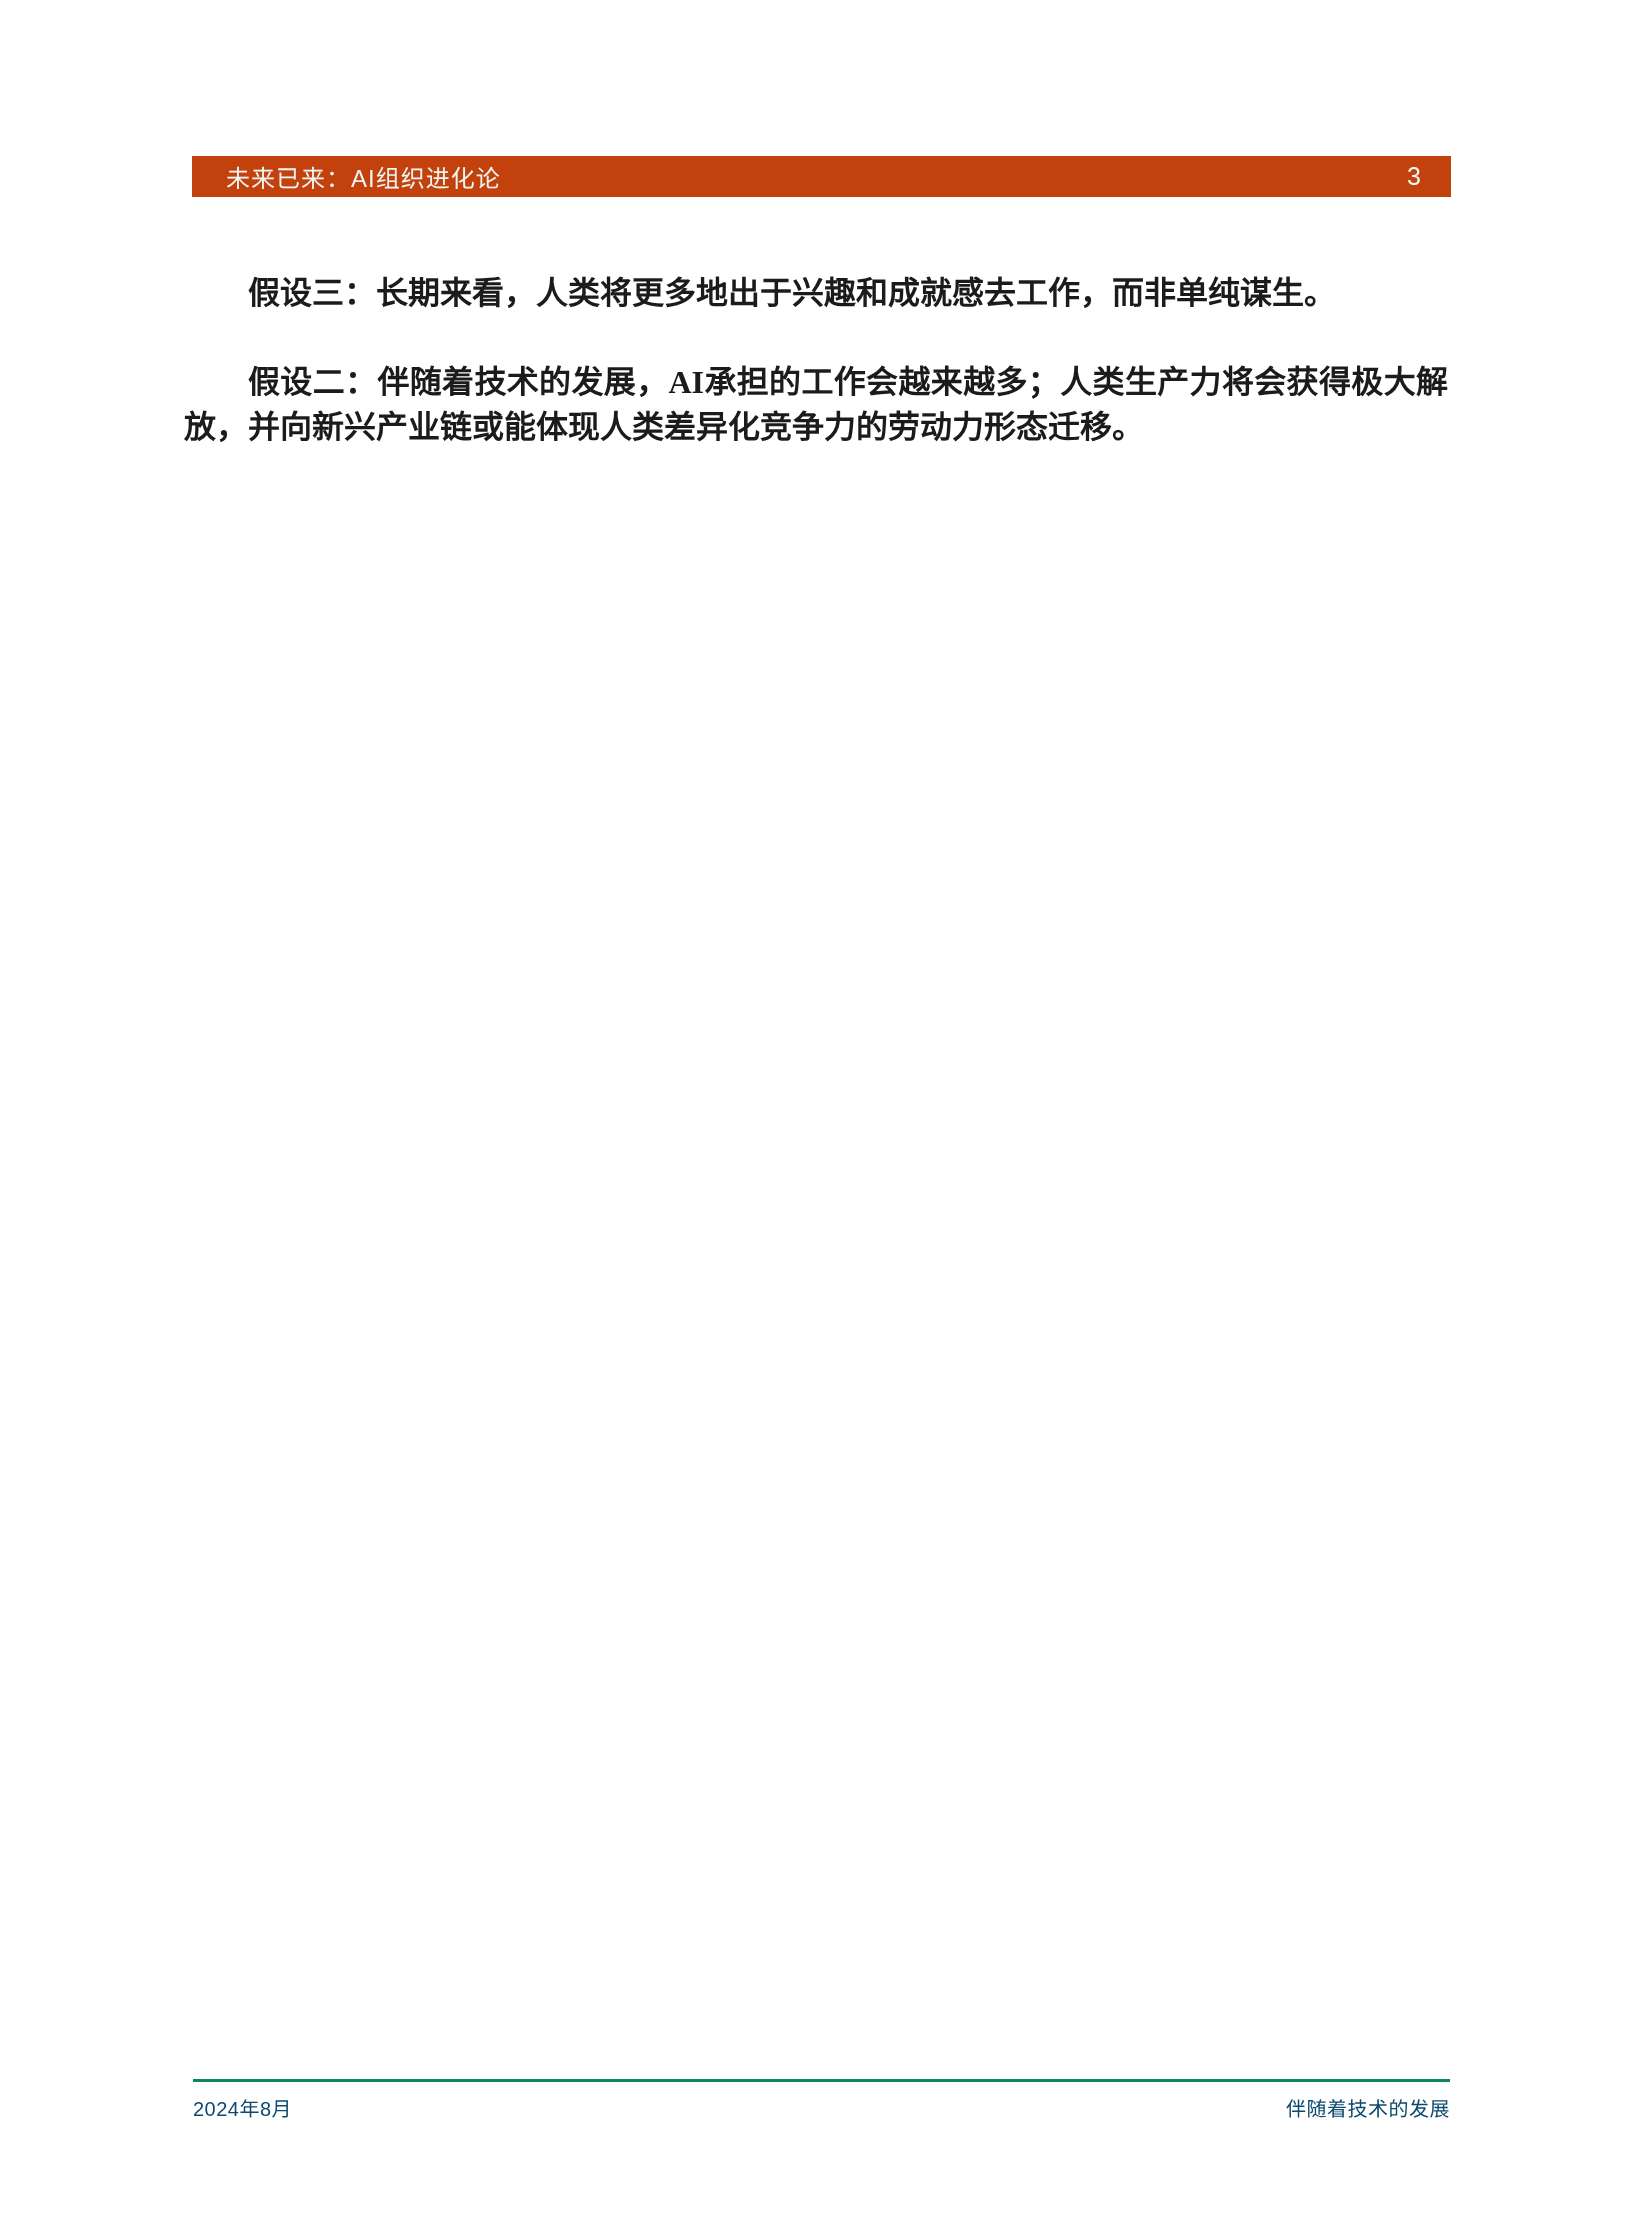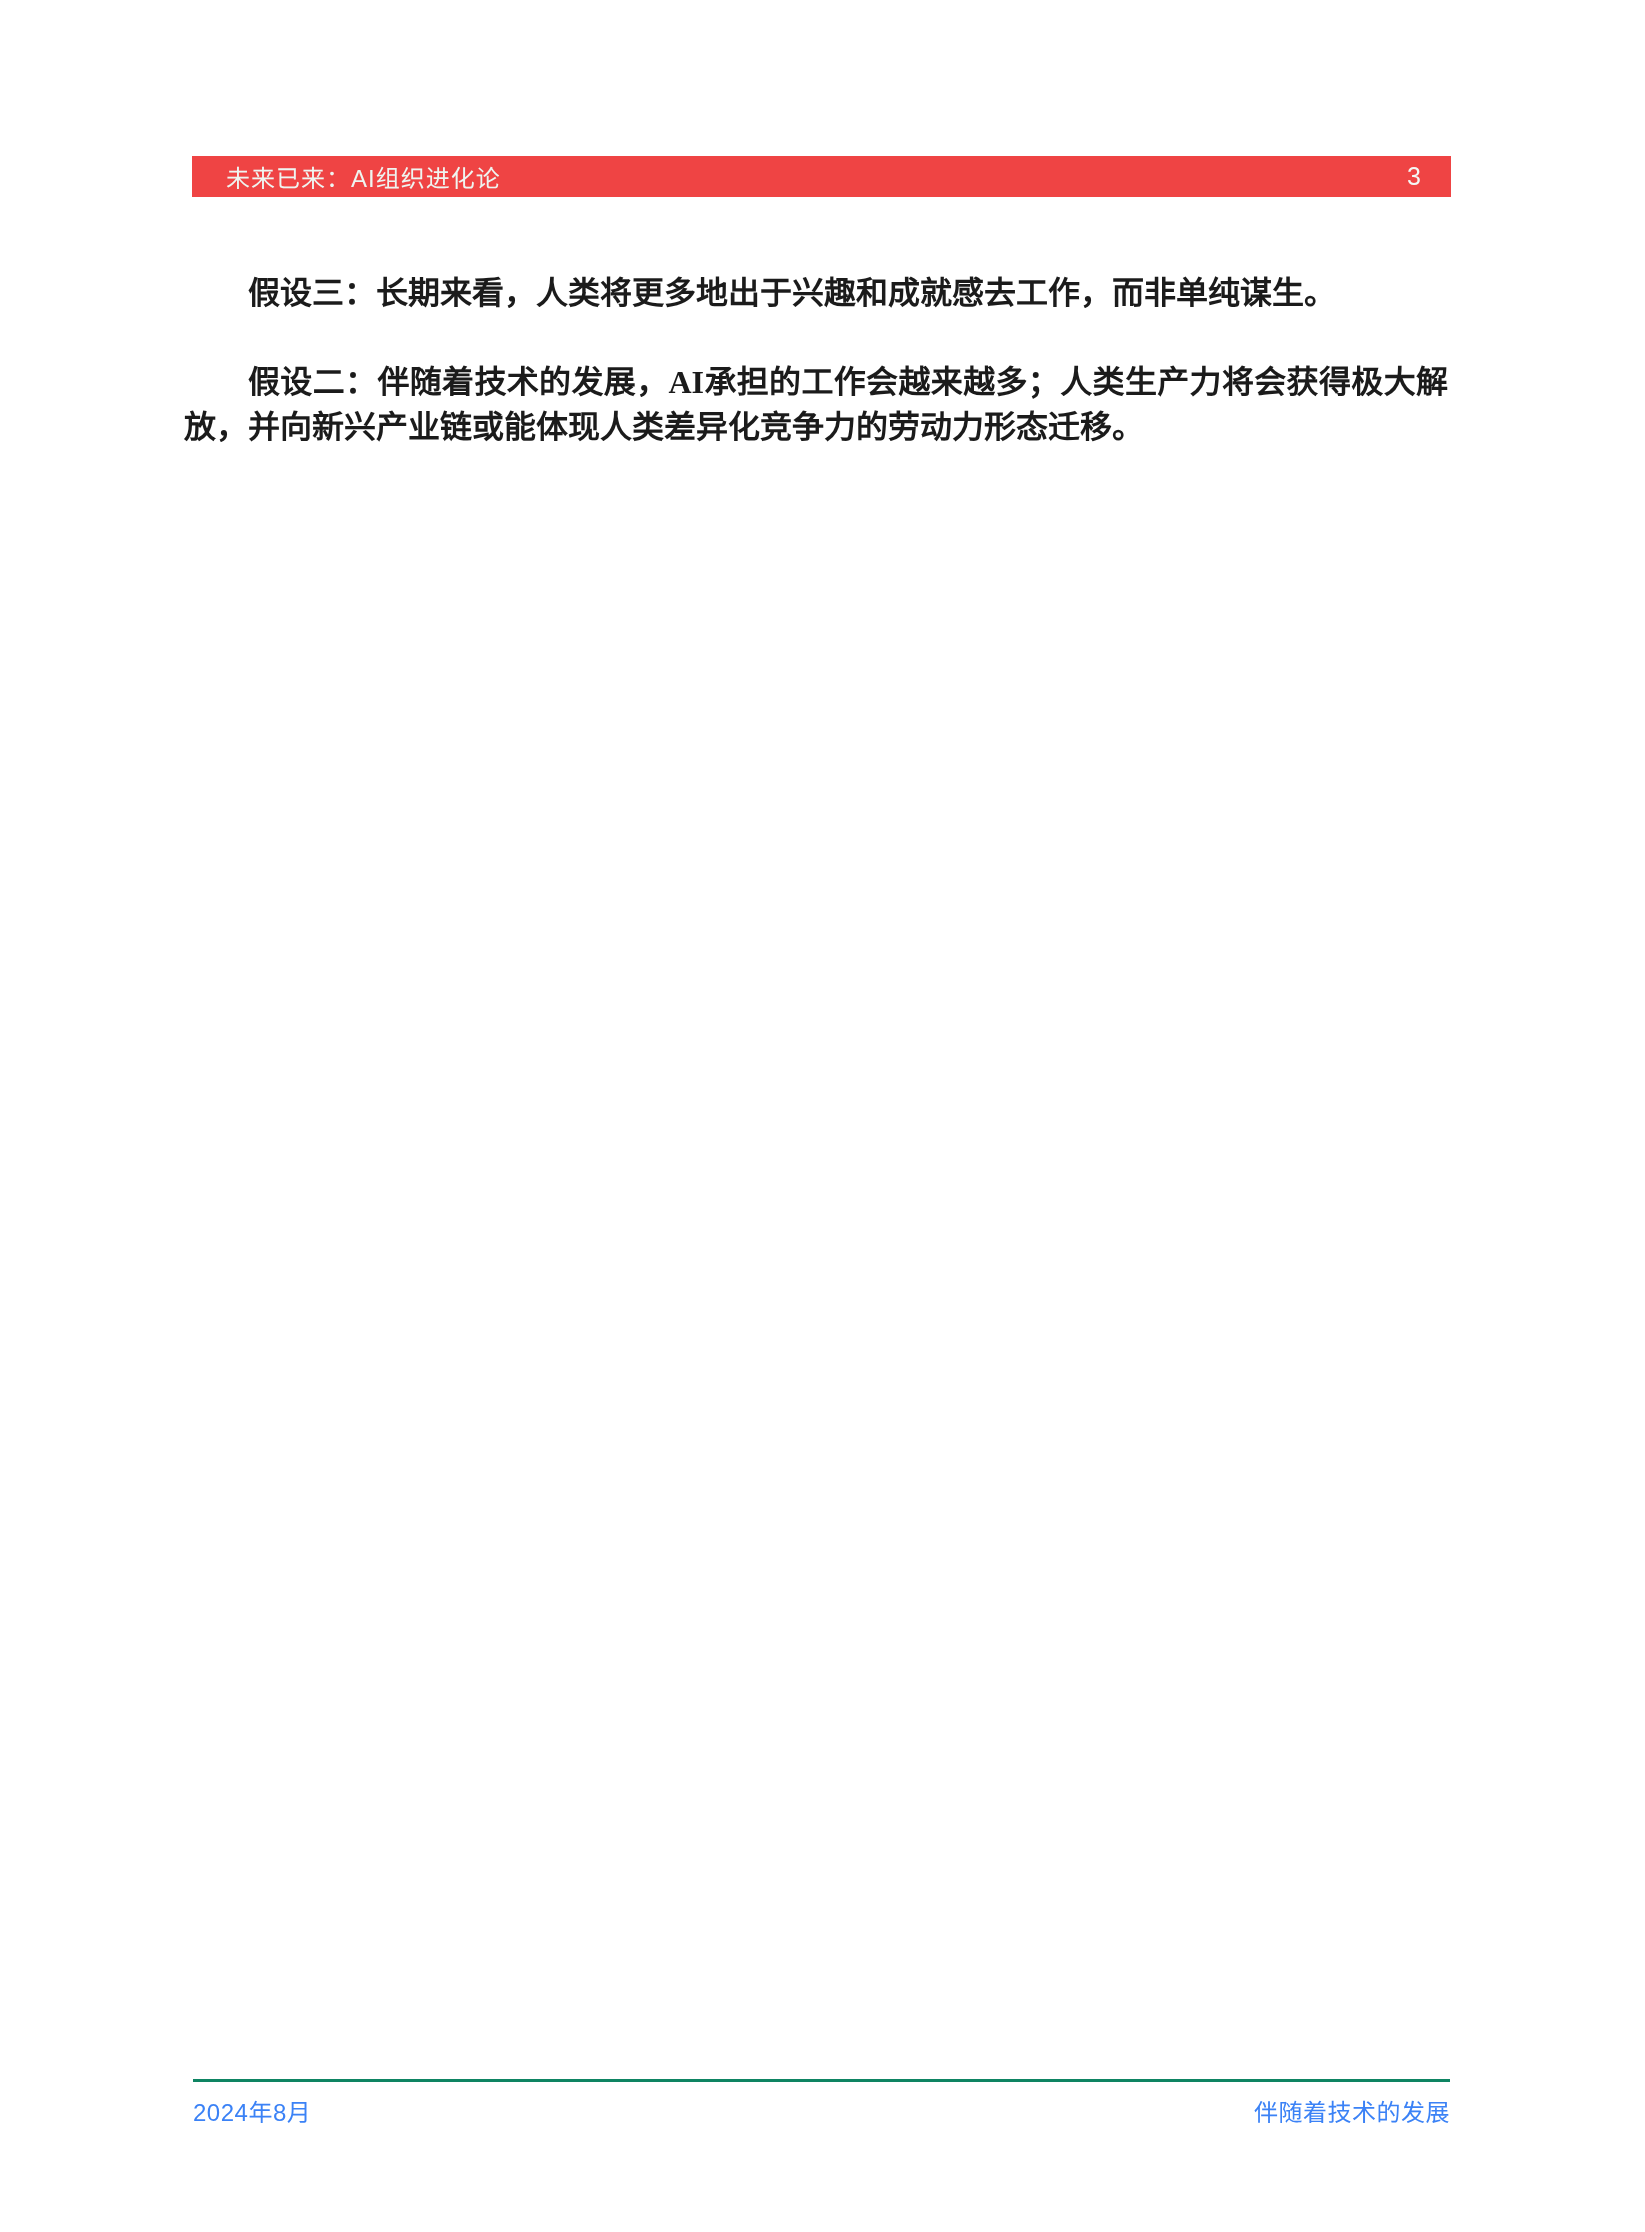--- a/index.html
+++ b/index.html
@@ -18,21 +18,21 @@
     background: #ffffff;
     overflow: hidden;
   }
   
   .header-bar {
     position: absolute;
     left: 192px;
     top: 156px;
     width: 1259px;
     height: 41px;
-    background: #ef4444;
+    background: #c2410c;
     display: flex;
     justify-content: space-between;
     align-items: center;
     padding: 0 30px 0 34px;
   }
   .header-title {
     color: #eef5f1;
     font-size: 24px;
     letter-spacing: 1px;
     white-space: nowrap;
@@ -69,22 +69,22 @@
     background: #0e8462;
   }
   .footer-row {
     position: absolute;
     left: 193px;
     top: 2093px;
     width: 1257px;
     display: flex;
     justify-content: space-between;
     align-items: center;
-    font-size: 24px;
-    color: #3b82f6;
+    font-size: 20px;
+    color: #0c4a6e;
     letter-spacing: 0.5px;
   }
 </style>
 </head>
 <body>
 
 <div class="page">
 
   <div class="header-bar">
     <span class="header-title">未来已来：AI组织进化论</span>

